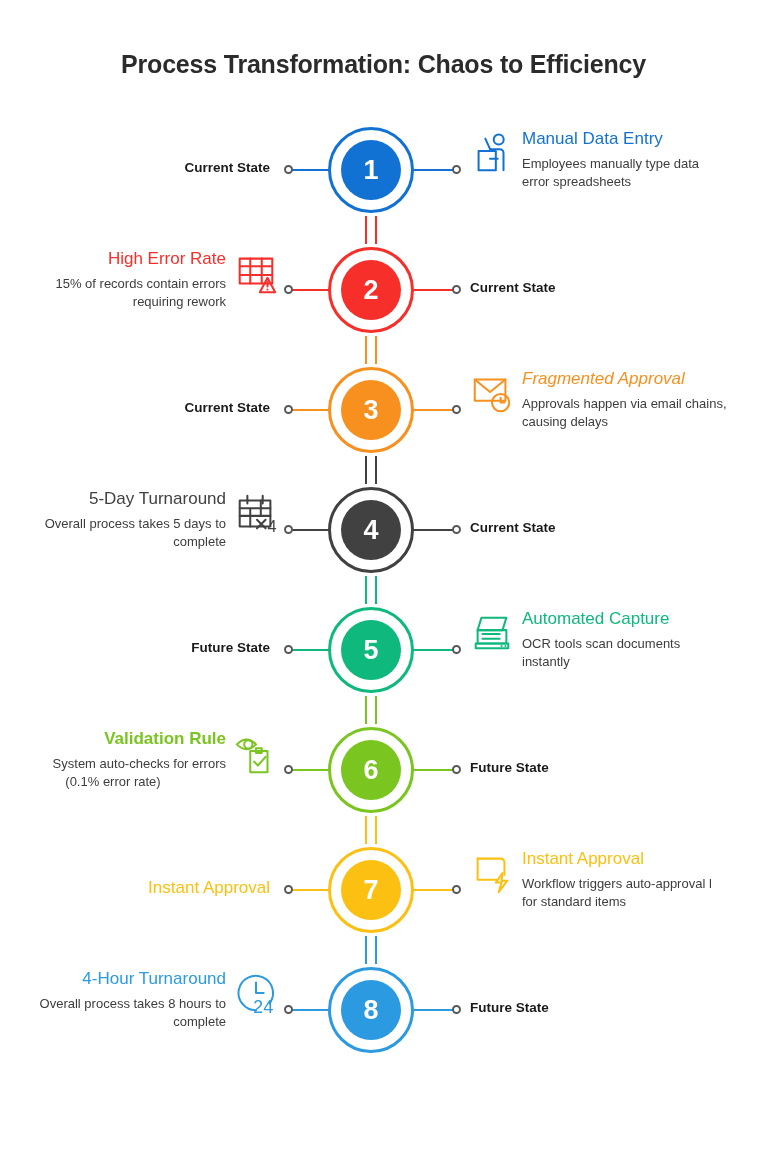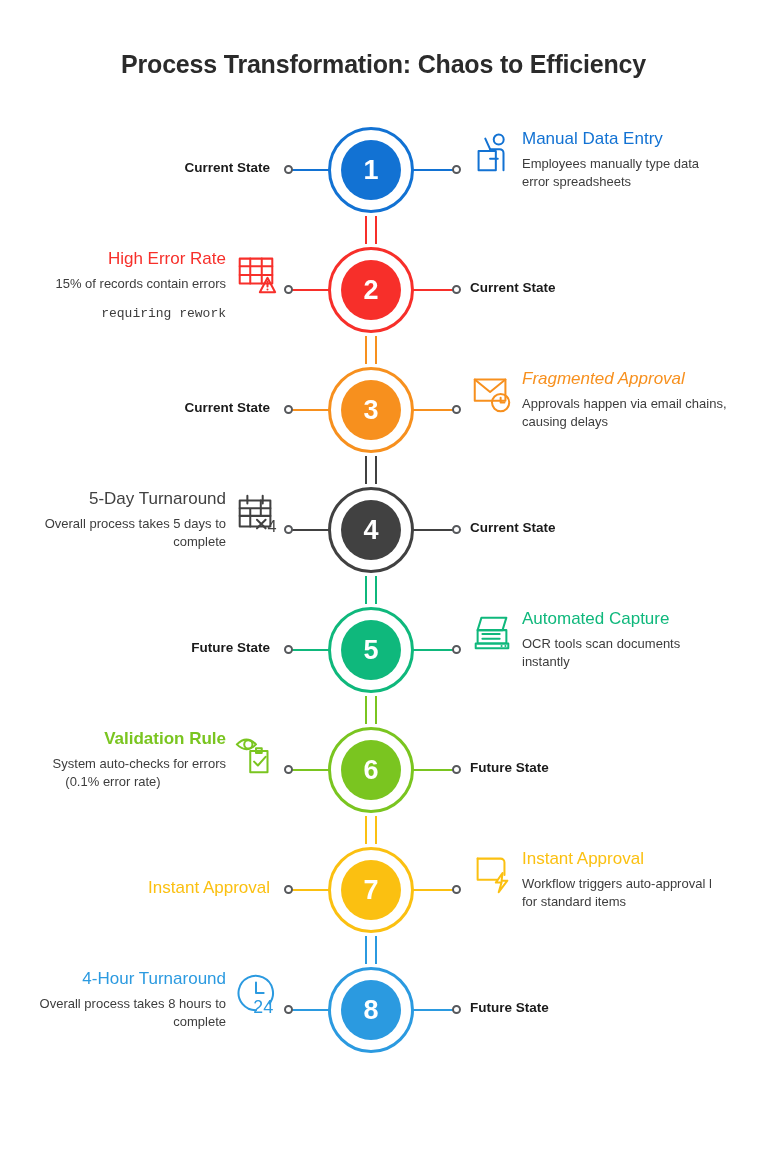--- a/index.html
+++ b/index.html
@@ -257,21 +257,21 @@
             <svg width="46" height="46" viewBox="0 0 48 48">
               <path d="M7 9 h34 v26 h-34 z" stroke="#f72f2a" fill="none" stroke-width="2.1" stroke-linecap="round" stroke-linejoin="round"></path>
               <path d="M7 17 h34 M7 26 h34 M18 9 v26 M30 9 v26" stroke="#f72f2a" fill="none" stroke-width="2.1" stroke-linecap="round" stroke-linejoin="round"></path>
               <path d="M28 44 l8 -15 l8 15 z" stroke="#f72f2a" fill="none" stroke-width="2.1" stroke-linecap="round" stroke-linejoin="round"></path>
               <path d="M36 33 v5 M36 41.2 v0.1" stroke="#f72f2a" fill="none" stroke-width="2.1" stroke-linecap="round" stroke-linejoin="round"></path>
             </svg>
           </div>
           <div class="side-text">
             <div class="side-title" style="color: rgb(247, 47, 42);">High Error Rate</div>
             <div class="side-desc">15% of records contain errors</div>
-            <div class="side-desc" style="margin-top: 12px; font-family: Liberation Mono, monospace;">requiring rework</div>
+            <div class="side-desc" style="margin-top: 0px;">requiring rework</div>
           </div>
         </div>
         <div class="state-label right">Current State</div>
       </div>
       <div class="row" style="top: 350px; color: rgb(247, 144, 30);">
         <div class="stub left"></div>
         <div class="stub right"></div>
         <div class="dot left"></div>
         <div class="dot right"></div>
         <div class="node">

